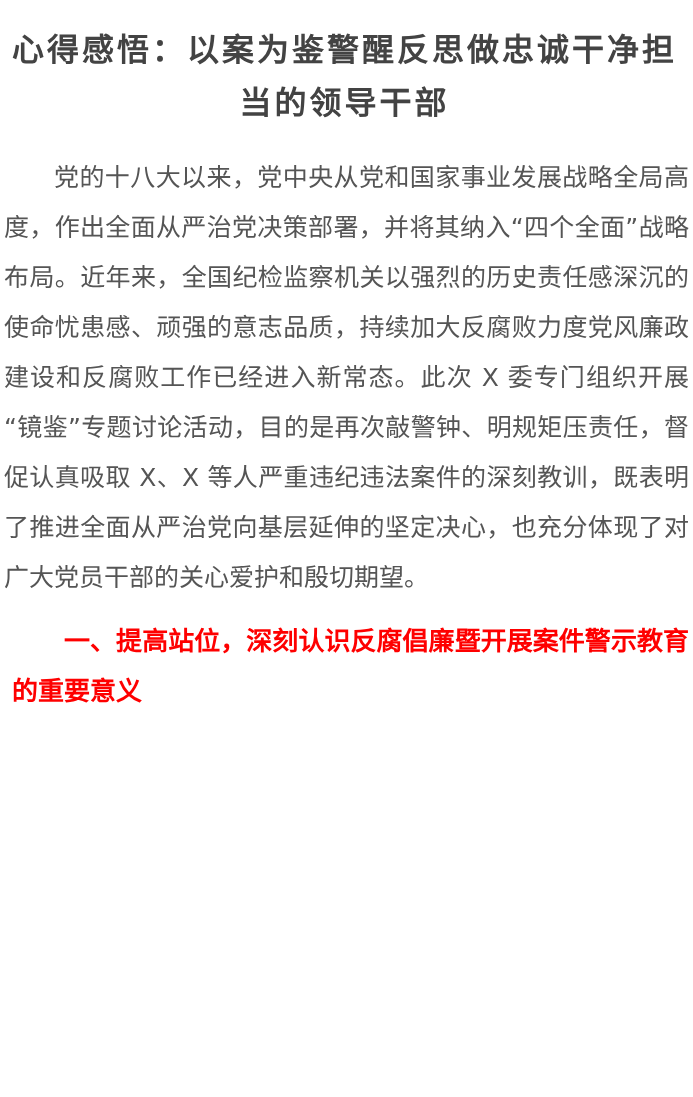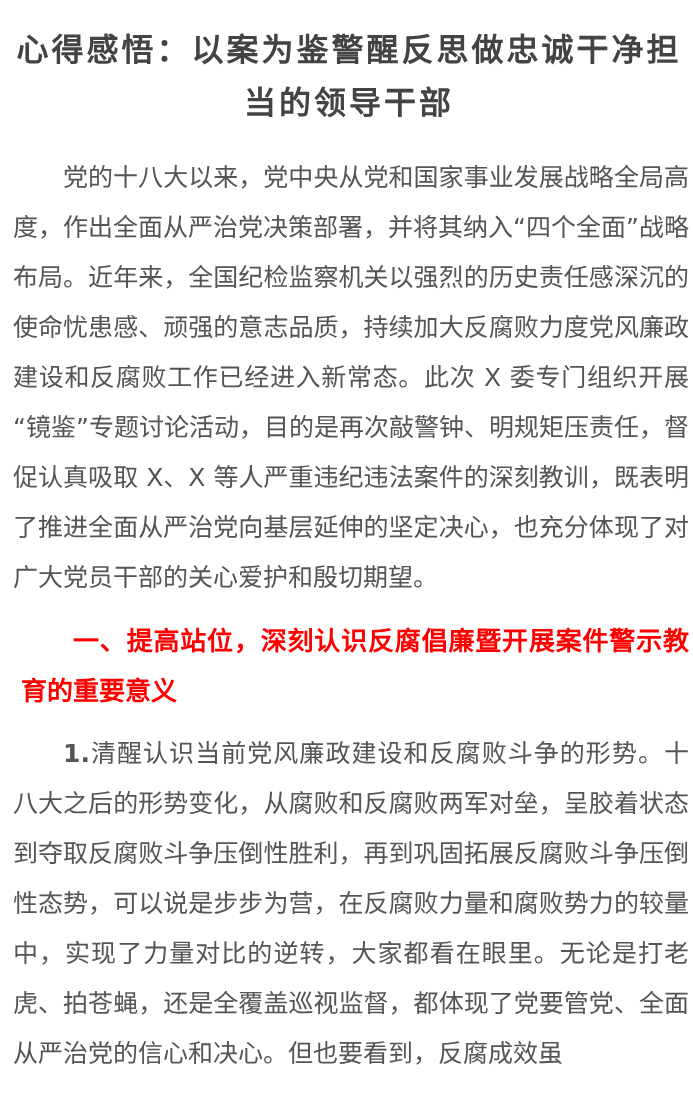--- a/index.html
+++ b/index.html
@@ -7,21 +7,21 @@
     padding: 0;
     background: var(--background, #ffffff);
   }
   .page {
     position: relative;
     width: 693px;
     height: 1097px;
     overflow: hidden;
     box-sizing: border-box;
     background: var(--background, #ffffff);
-    padding: 24px 4px 0 9px;
+    padding: 24px 4px 0 0;
     font-family: "DejaVu Sans", "Liberation Sans", sans-serif;
   }
   .article-title {
     margin: 0 0 23px 0;
     font-size: 32px;
     line-height: 53px;
     font-weight: 700;
     letter-spacing: 3px;
     text-align: center;
     color: var(--title-text, #434343);
@@ -53,15 +53,14 @@
 <body>
 
 <div class="page">
 
   <h1 class="article-title">心得感悟：以案为鉴警醒反思做忠诚干净担当的领导干部</h1>
 
   <p class="body-para">党的十八大以来，党中央从党和国家事业发展战略全局高度，作出全面从严治党决策部署，并将其纳入“四个全面”战略布局。近年来，全国纪检监察机关以强烈的历史责任感深沉的使命忧患感、顽强的意志品质，持续加大反腐败力度党风廉政建设和反腐败工作已经进入新常态。此次 X 委专门组织开展“镜鉴”专题讨论活动，目的是再次敲警钟、明规矩压责任，督促认真吸取 X、X 等人严重违纪违法案件的深刻教训，既表明了推进全面从严治党向基层延伸的坚定决心，也充分体现了对广大党员干部的关心爱护和殷切期望。</p>
 
   <h2 class="section-heading">一、提高站位，深刻认识反腐倡廉暨开展案件警示教育的重要意义</h2>
 
-  <p class="body-para"><span class="point-number">1.</span><span>清醒认识当前党风廉政建设和反腐败斗争的形势。十八大之后的形势变化，从腐败和反腐败两军对垒，呈胶着状态到夺取反腐败斗争压倒性胜利，再到巩固拓展反腐败斗争压倒性态势，可以说是步步为营，在反腐败力量和腐败势力的较量中，实现了力量对比的逆转，大家都看在眼里。无论是打老虎、拍苍蝇，还是全覆盖巡视监督，都体现了党要管党、全面从严治党的信心和决心。但也要看到，反腐成效虽</span></p>
 
 </div>
 
 </body></html>

